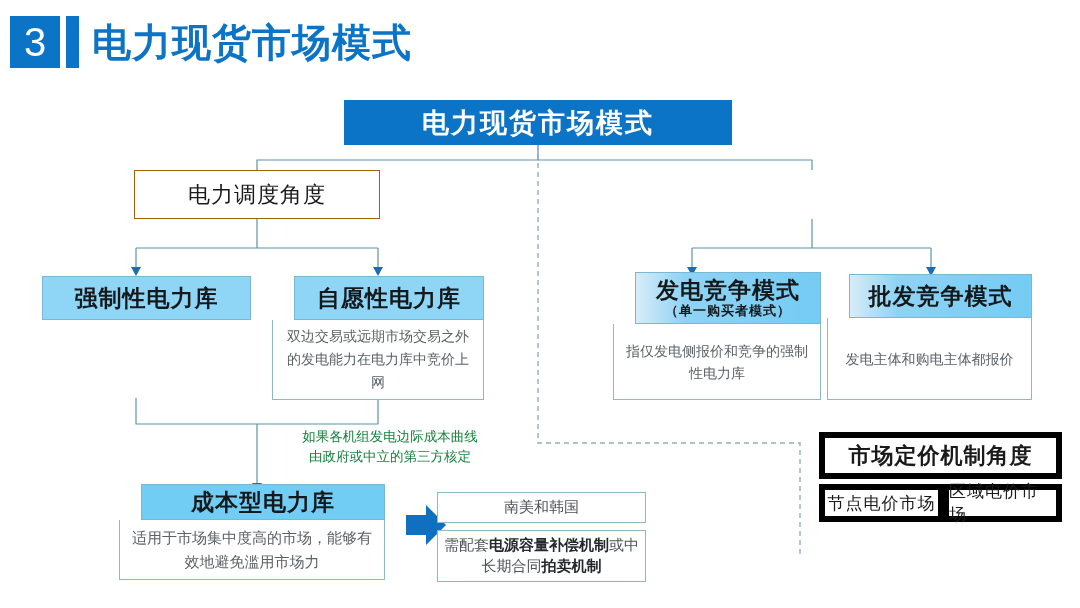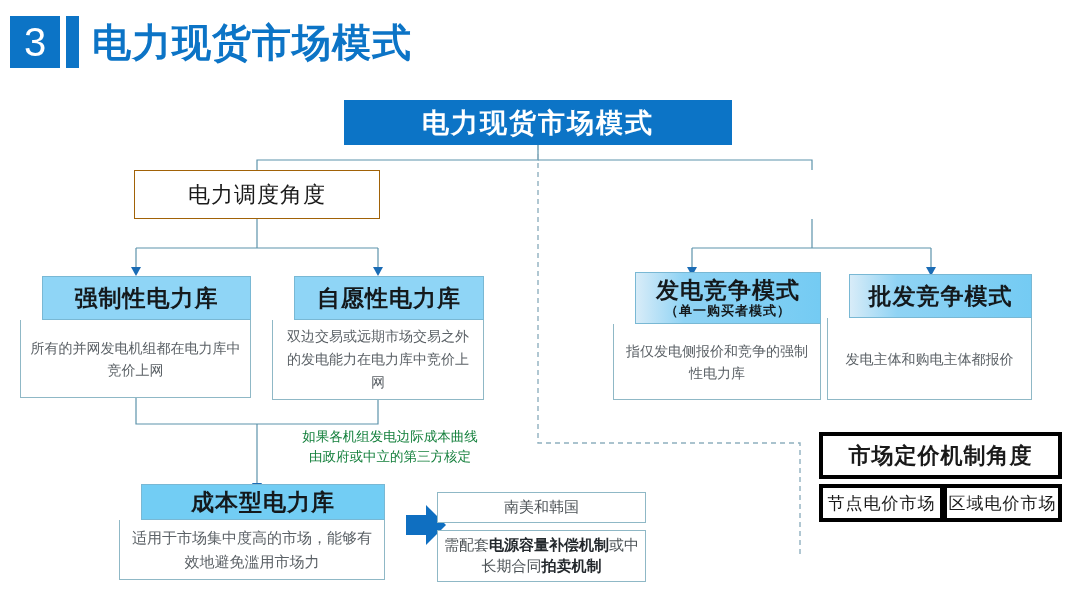--- a/index.html
+++ b/index.html
@@ -80,21 +80,21 @@
     border:1px solid #8fb8c6;background:#ffffff;
     color:#4d5357;font-size:15px;line-height:21px;
     display:flex;align-items:center;justify-content:center;
     text-align:center;padding:3px 6px;
     font-family:"DejaVu Serif","Liberation Serif",serif;
   }
   .small-box b{font-weight:700;color:#24292d;}
 
   .pm-box{
     position:absolute;box-sizing:border-box;
-    border:4px solid #000000;background:#ffffff;
+    border:6px solid #000000;background:#ffffff;
     color:#1a1a1a;font-size:17px;
     display:flex;align-items:center;justify-content:center;
     letter-spacing:1px;
   }
   svg.conn{position:absolute;left:0;top:0;width:1080px;height:608px;pointer-events:none;}
 </style>
 </head>
 <body>
 
 <div id="stage">
@@ -143,21 +143,20 @@
 
   <div class="box title-box" style="left:344px;top:100px;width:388px;height:45px;">电力现货市场模式</div>
 
   <div class="box plain-box" style="left:134px;top:170px;width:246px;height:49px;">电力调度角度</div>
 
 
   <div class="card" style="left:20px;top:276px;width:231px;height:122px;">
     <div class="card-head" style="height:44px;">
       <span class="main">强制性电力库</span>
     </div>
-    <div class="card-body" style="height:78px;">所有的并网发电机组都在电力库中竞价上网</div>
   </div>
 
   <div class="card" style="left:272px;top:276px;width:212px;height:124px;">
     <div class="card-head" style="height:44px;">
       <span class="main">自愿性电力库</span>
     </div>
     <div class="card-body tall" style="height:80px;">双边交易或远期市场交易之外的发电能力在电力库中竞价上网</div>
   </div>
 
   <div class="card" style="left:597px;top:272px;width:224px;height:128px;padding-left:16px;">

